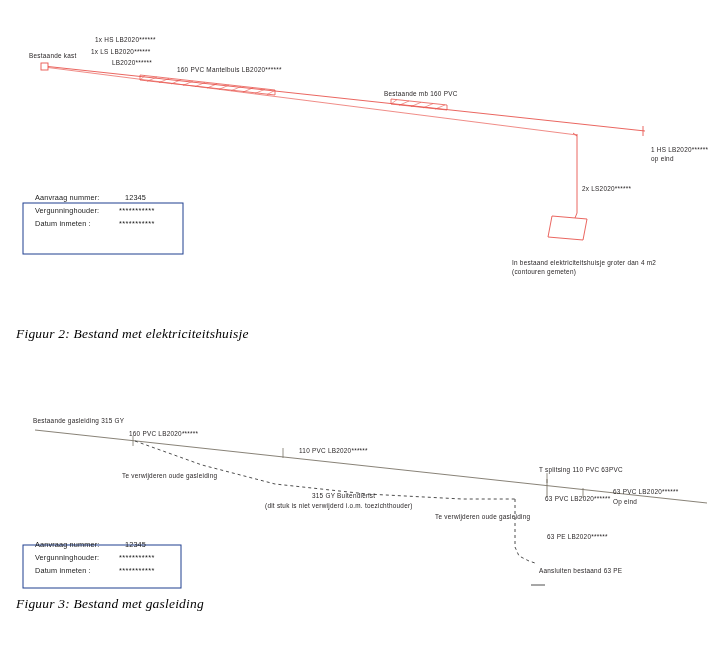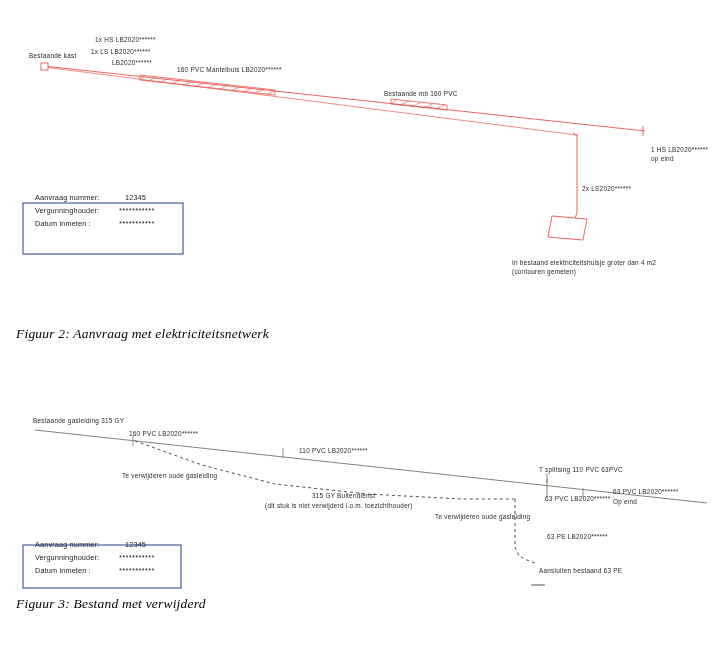--- a/index.html
+++ b/index.html
@@ -116,21 +116,21 @@
       <text class="lbl-box" x="28" y="200">Aanvraag  nummer:</text>
       <text class="lbl-box" x="118" y="200">12345</text>
       <text class="lbl-box" x="28" y="213">Vergunninghouder:</text>
       <text class="stars" x="112" y="213">***********</text>
       <text class="lbl-box" x="28" y="226">Datum    inmeten :</text>
       <text class="stars" x="112" y="226">***********</text>
     </g>
   </svg>
 </div>
 
-<div class="caption" id="figure2-caption">Figuur 2: Aanvraag met elektriciteitsnetwerk</div>
+<div class="caption" id="figure2-caption">Figuur 2: Bestand met elektriciteitshuisje</div>
 
 <div class="figure-block" id="figure3-block">
   <svg width="722" height="220" viewBox="0 0 722 220">
 
     <line x1="28" y1="35" x2="700" y2="108" stroke="#7a7468" stroke-width="0.9"></line>
 
     <line x1="126" y1="41" x2="126" y2="51" stroke="#7a7468" stroke-width="0.8"></line>
     <line x1="276" y1="53" x2="276" y2="63" stroke="#7a7468" stroke-width="0.8"></line>
     <line x1="540" y1="78" x2="540" y2="88" stroke="#7a7468" stroke-width="0.8"></line>
 
@@ -162,13 +162,13 @@
       <text class="lbl-box" x="28" y="152">Aanvraag  nummer:</text>
       <text class="lbl-box" x="118" y="152">12345</text>
       <text class="lbl-box" x="28" y="165">Vergunninghouder:</text>
       <text class="stars" x="112" y="165">***********</text>
       <text class="lbl-box" x="28" y="178">Datum    inmeten :</text>
       <text class="stars" x="112" y="178">***********</text>
     </g>
   </svg>
 </div>
 
-<div class="caption" id="figure3-caption">Figuur 3: Bestand met verwijderd</div>
+<div class="caption" id="figure3-caption">Figuur 3: Bestand met gasleiding</div>
 
 </body></html>

